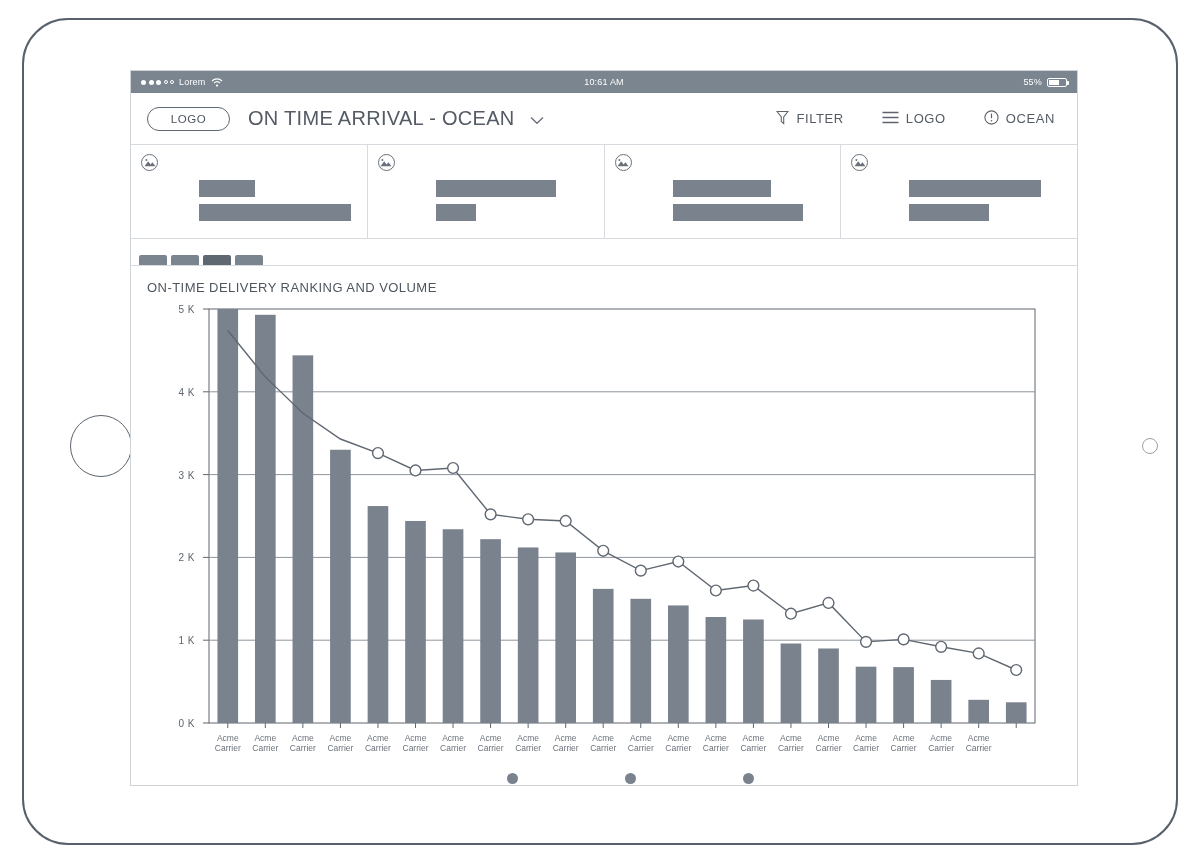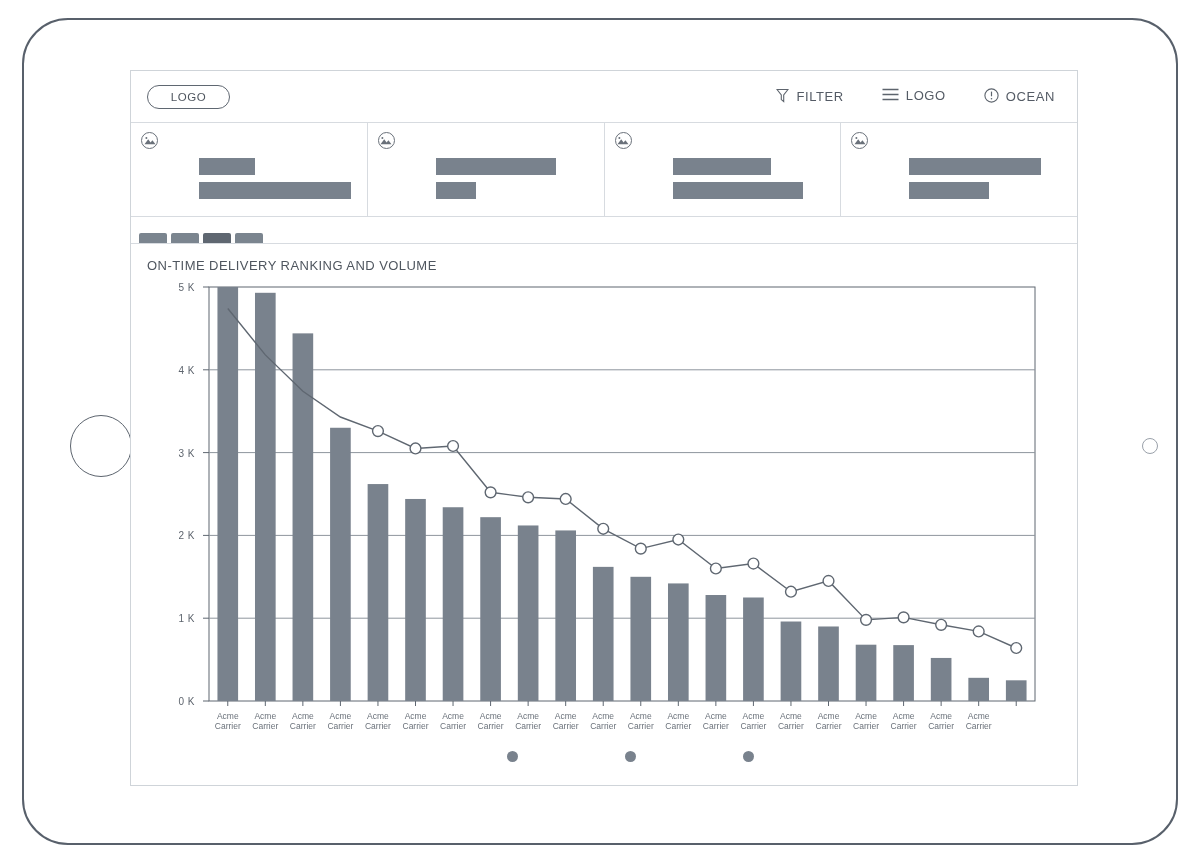--- a/index.html
+++ b/index.html
@@ -78,21 +78,21 @@
   .logo {
     width: 83px; height: 24px; border: 1.5px solid #5f6771; border-radius: 12px;
     display:flex; align-items:center; justify-content:center;
     font-size: 11.5px; letter-spacing: .6px; color:#4f565f; font-weight:400;
   }
   .page-title {
     margin-left: 18px; font-size: 20px; color: #545b65;
     letter-spacing: .3px; font-weight: 400; white-space:nowrap;
   }
   .title-caret { margin-left: 10px; color:#6a717a; display:inline-block; }
-  .header-actions { margin-left:auto; display:flex; align-items:flex-start; gap: 26px; }
+  .header-actions { margin-left:auto; display:flex; align-items:center; gap: 26px; }
   .hdr-action {
     display:flex; align-items:center; gap: 7px;
     font-size: 13px; color:#545b65; letter-spacing:.6px;
     cursor:pointer; background:none; border:none; font-family:inherit;
   }
 
   
   .kpi-row { display:flex; border-bottom: 1px solid #d7dbe0; background:#fff; }
   .kpi-card {
     flex: 1 1 0; padding: 9px 10px 10px 10px;
@@ -149,23 +149,57 @@
 
 <div id="page">
 
   <div class="tablet-frame">
     <div class="home-button"></div>
     <div class="camera-dot"></div>
   </div>
 
   <div class="screen">
 
+    <div class="status-bar">
+      <div class="sb-left">
+        <span class="sb-dots">
+          <i></i>
+            <i></i>
+            <i></i>
+            <i class="hollow"></i>
+            <i class="hollow"></i>
+        </span>
+        <span class="sb-carrier">Lorem</span>
+        <span class="wifi">
+          <svg width="12" height="9" viewBox="0 0 12 9">
+            <path d="M1 3 A7 7 0 0 1 11 3" fill="none" stroke="#fff" stroke-width="1.1"></path>
+            <path d="M3 5 A4.4 4.4 0 0 1 9 5" fill="none" stroke="#fff" stroke-width="1.1"></path>
+            <circle cx="6" cy="7.6" r="1.1" fill="#fff"></circle>
+          </svg>
+        </span>
+      </div>
+      <div class="sb-center">10:61 AM</div>
+      <div class="sb-right">
+        <span>55%</span>
+        <span class="battery">
+            <i></i>
+          </span>
+      </div>
+    </div>
 
     <div class="app-header">
       <div class="logo">LOGO</div>
+      <div class="page-title">
+        <span>ON TIME ARRIVAL - OCEAN</span>
+        <span class="title-caret">
+          <svg width="14" height="9" viewBox="0 0 14 9">
+              <path d="M1 1.5 L7 7.2 L13 1.5" fill="none" stroke="#6a717a" stroke-width="1.4"></path>
+            </svg>
+        </span>
+      </div>
       <div class="header-actions">
         <button class="hdr-action">
           <span>
             <svg width="13" height="15" viewBox="0 0 13 15">
               <path d="M1 1.5 L12 1.5 L7.7 7 L7.7 13.5 L5.3 11.6 L5.3 7 Z" fill="none" stroke="#5d646d" stroke-width="1.1"></path>
             </svg>
           </span>
           <span>FILTER</span>
         </button>
         <button class="hdr-action">

